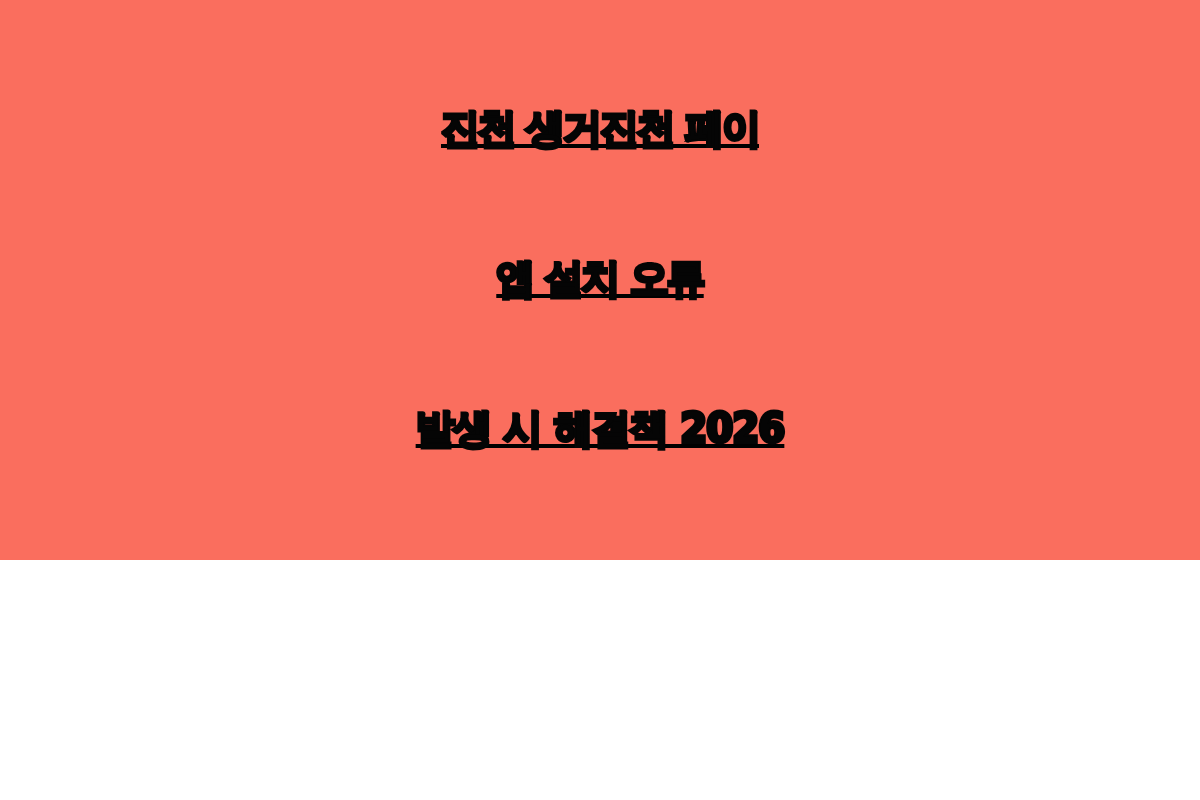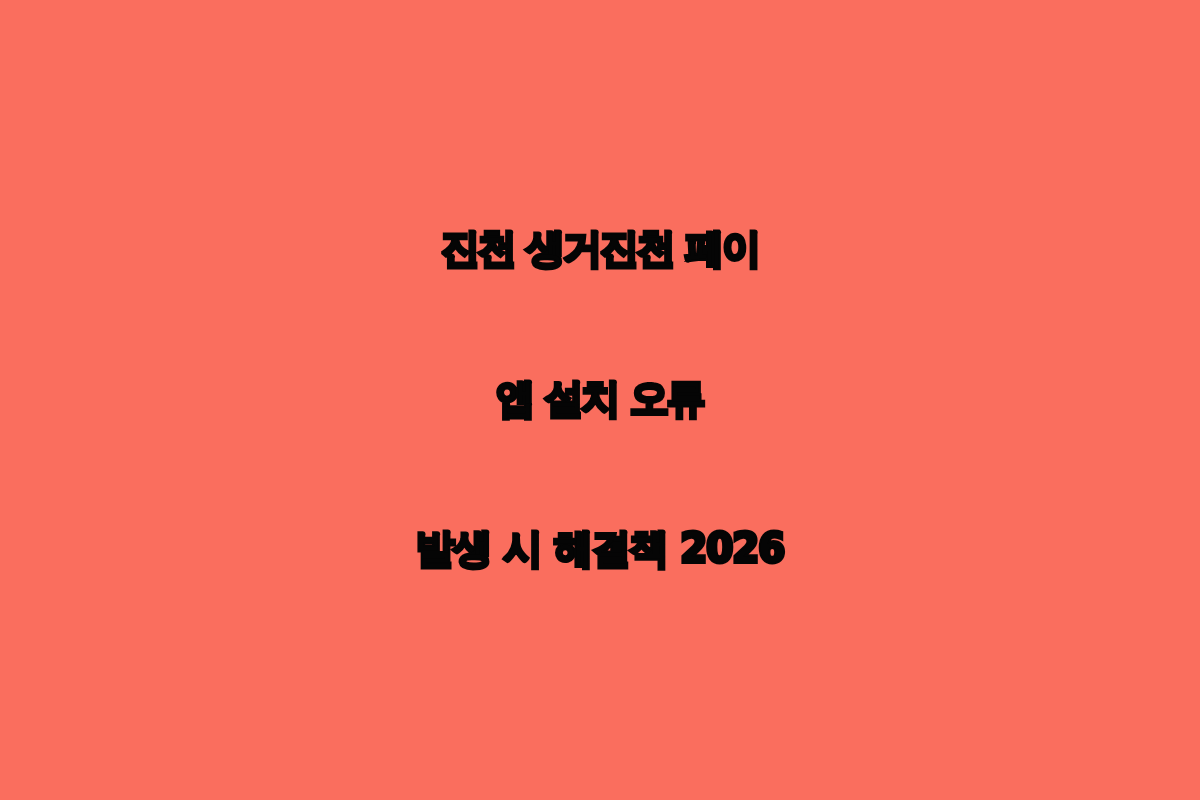--- a/index.html
+++ b/index.html
@@ -9,28 +9,29 @@
   body {
     width: 1200px;
     height: 800px;
     overflow: hidden;
     font-family: "Liberation Sans", "DejaVu Sans", sans-serif;
   }
 
   #poster {
     position: relative;
     width: 1200px;
-    height: 800px;
+    height: 560px;
     background: #fa6e5e;
     display: flex;
     flex-direction: column;
     align-items: center;
     justify-content: center;
     box-sizing: border-box;
     padding: 0 12px;
+    text-decoration: underline;
   }
 
   #headline {
     display: flex;
     flex-direction: column;
     align-items: center;
     justify-content: center;
     width: 100%;
     
     transform: translateY(-2px);

